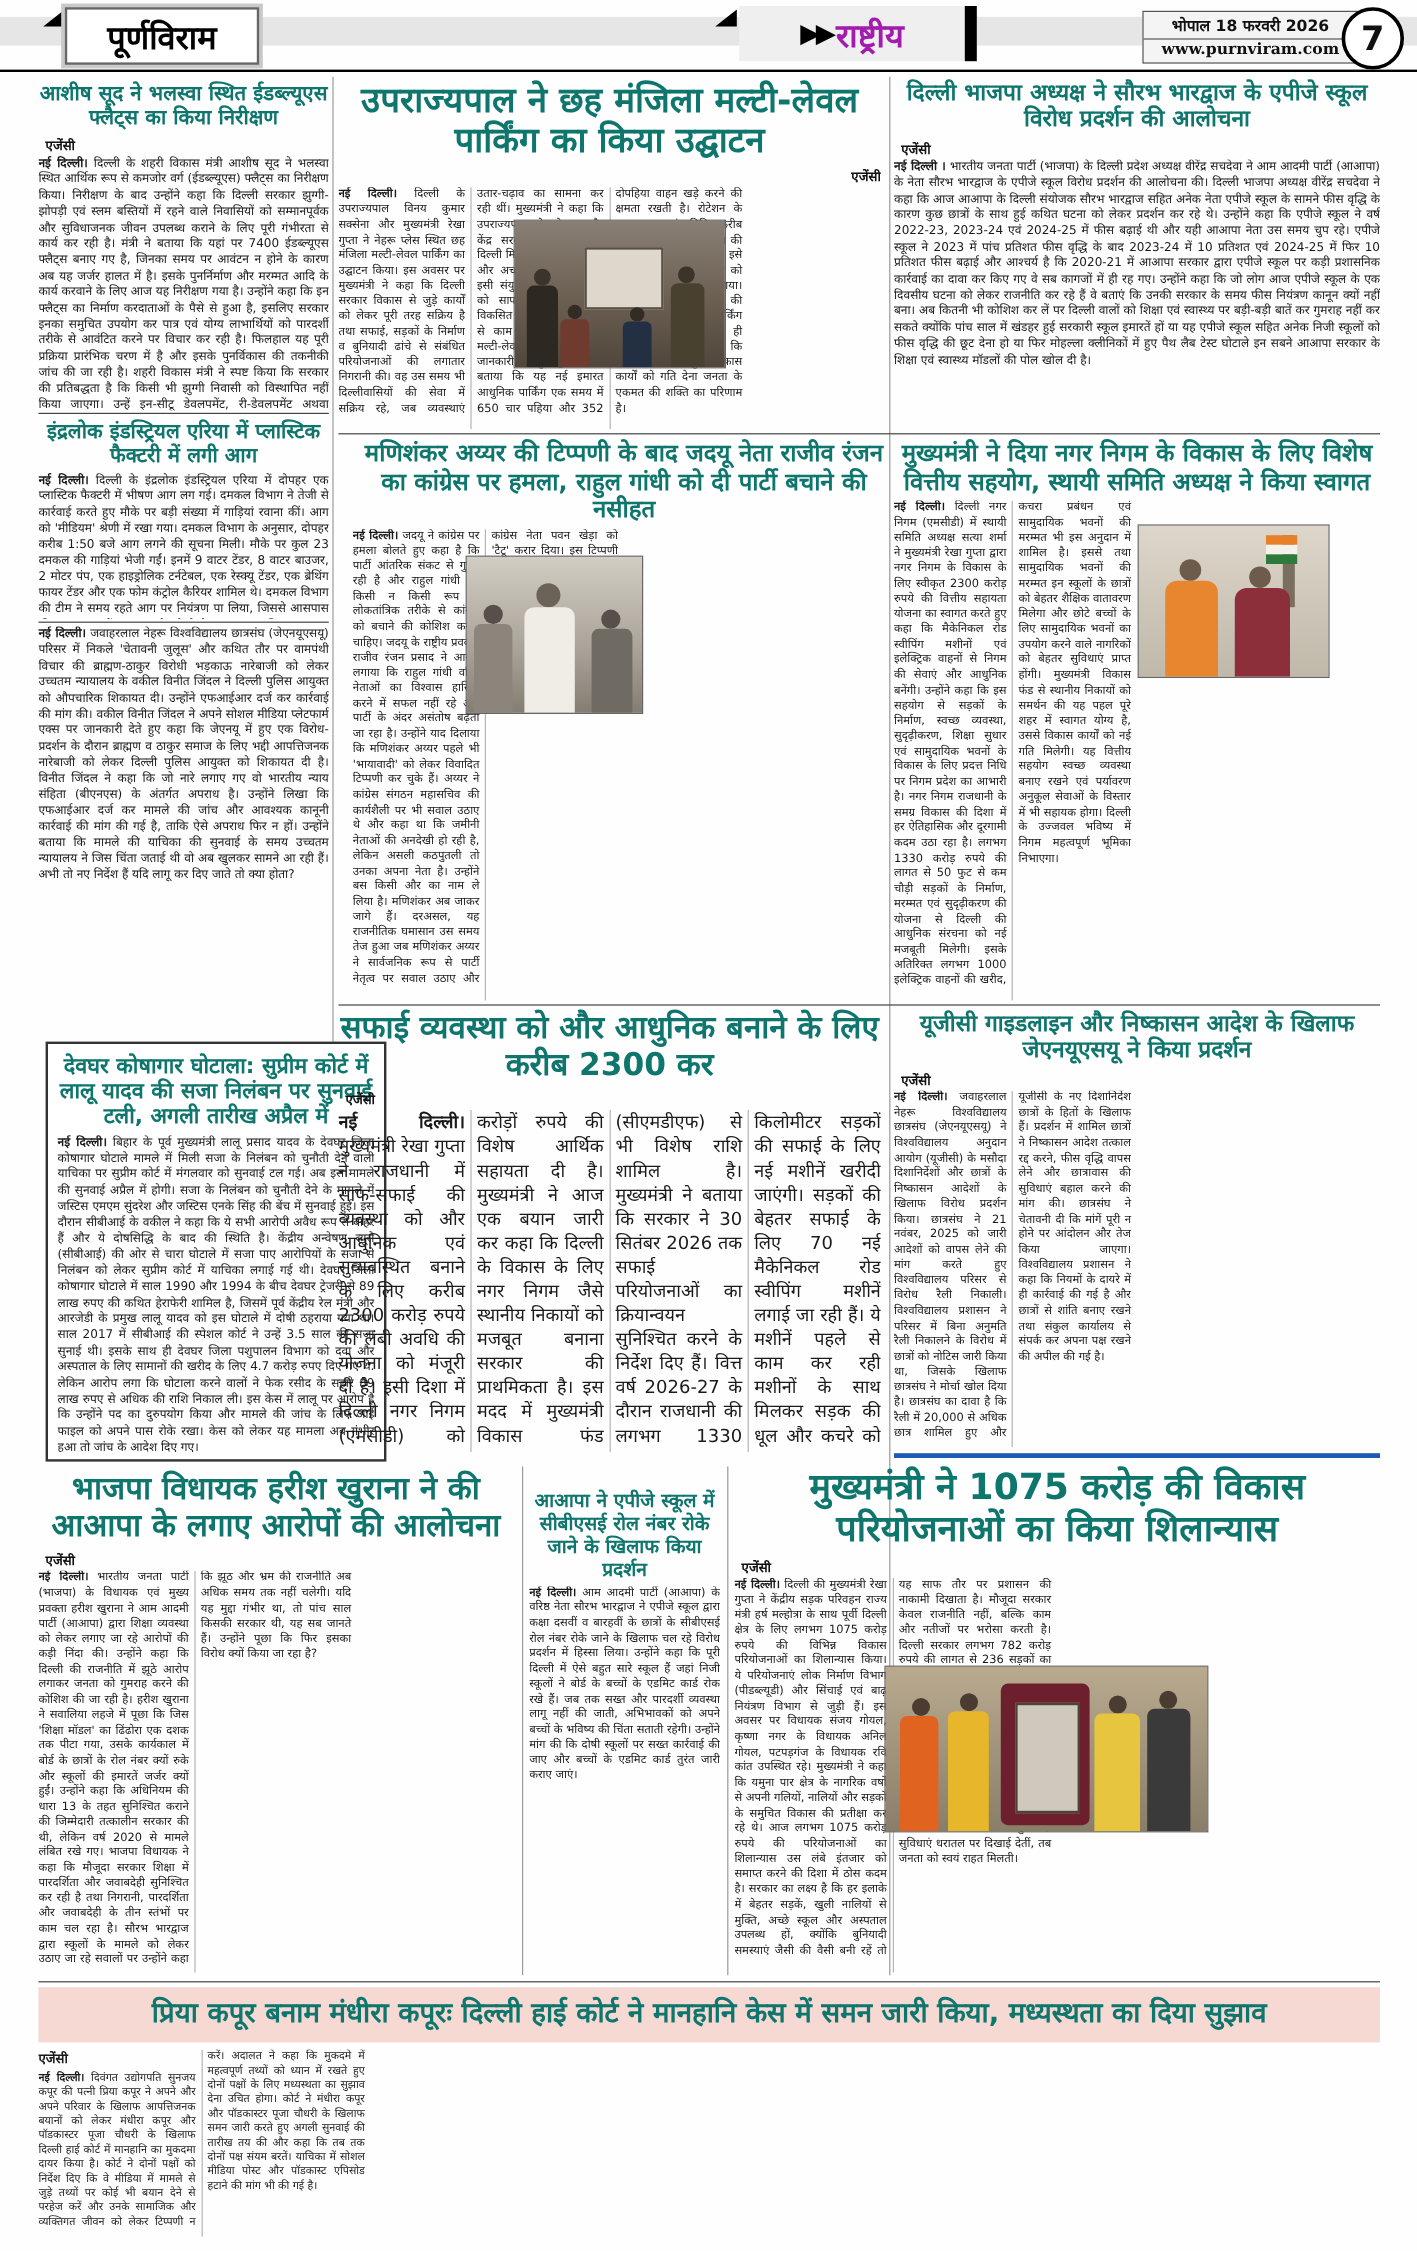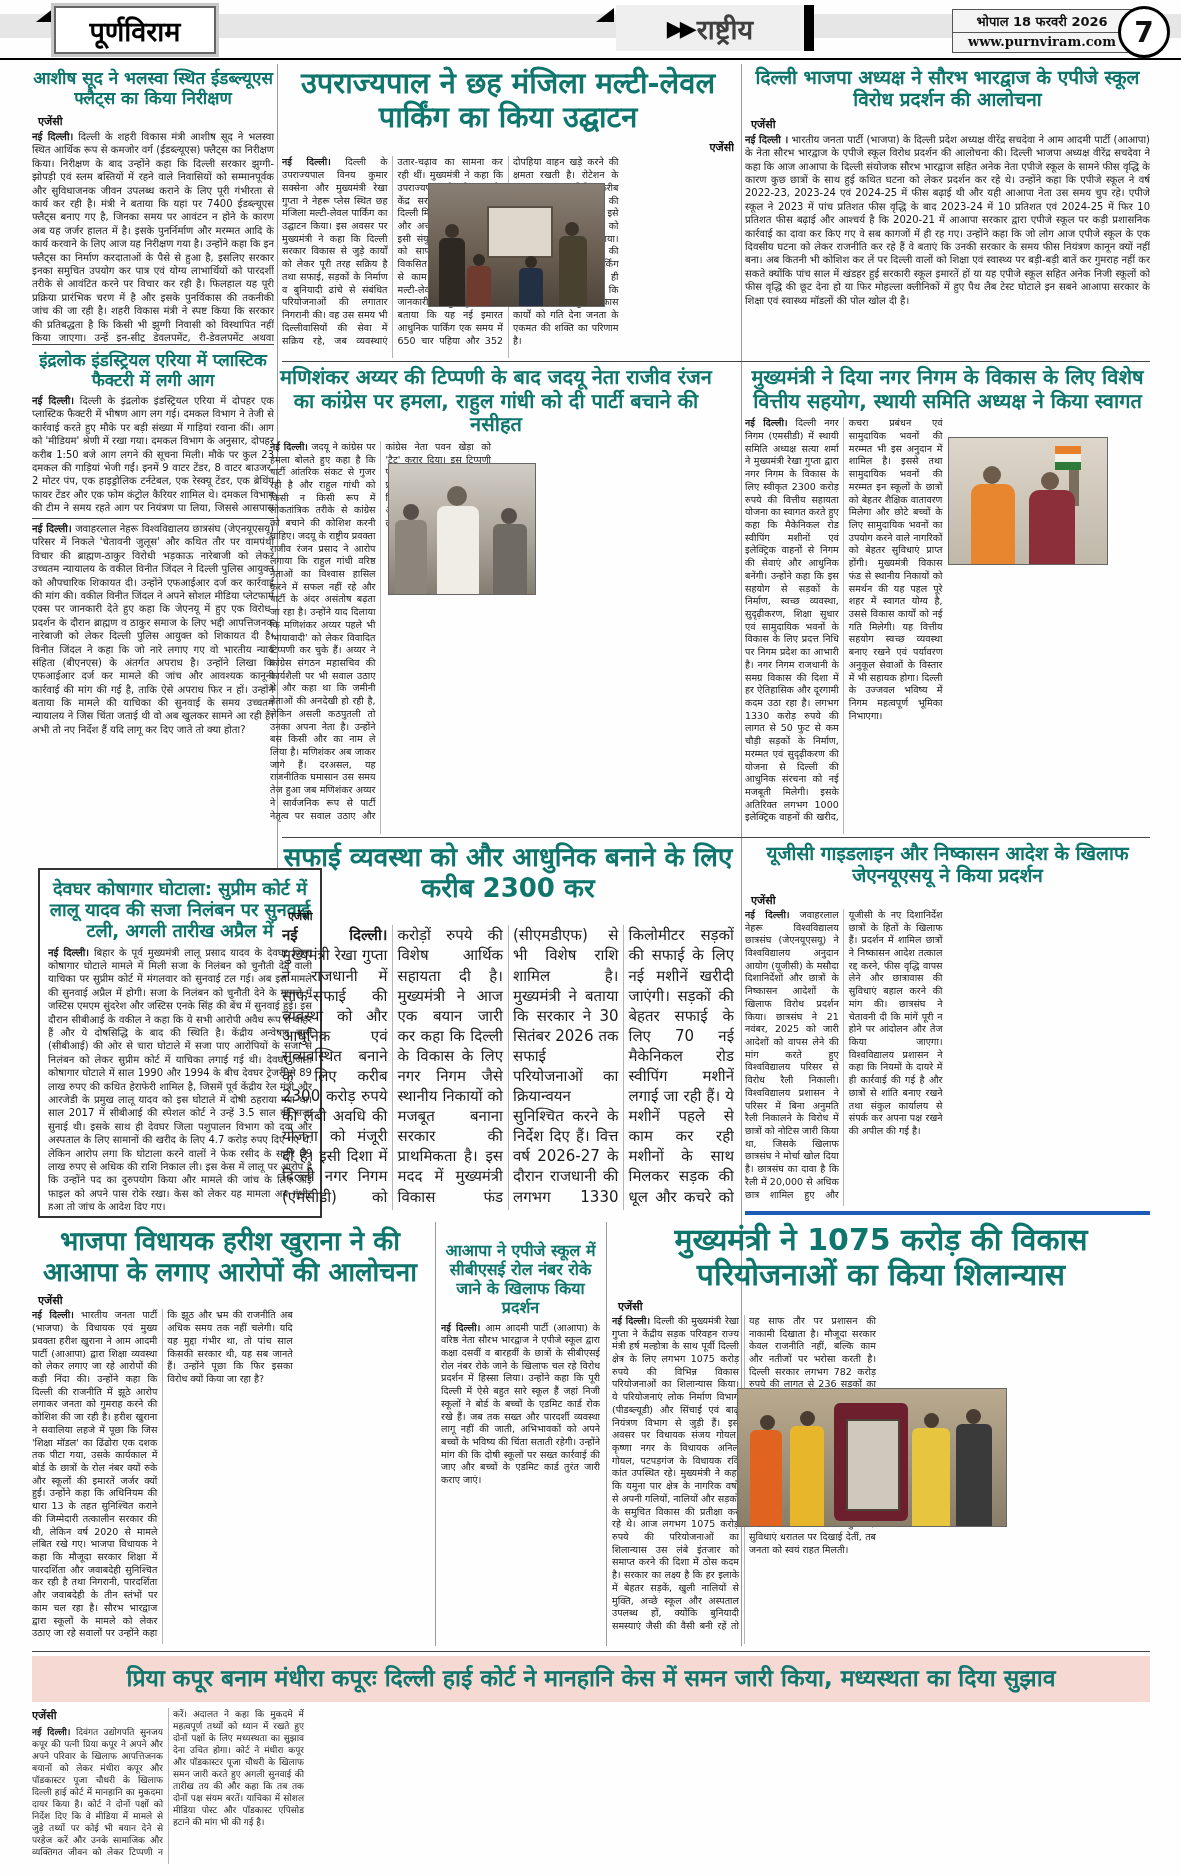--- a/index.html
+++ b/index.html
@@ -10,21 +10,21 @@
               border:2px solid #666; box-shadow:0 0 0 3px #c9c9c9; display:flex; align-items:center; justify-content:center; }
   .logo-box span { font-size:27px; font-weight:bold; color:#000; }
   .wedge { position:absolute; width:0; height:0; border-style:solid; }
   .wedge-a { left:36px; top:8px; border-width:0 0 14px 18px; border-color:transparent transparent transparent #000;
              transform:rotate(180deg); }
   .wedge-b { left:596px; top:8px; border-width:0 0 14px 18px; border-color:transparent transparent transparent #000;
              transform:rotate(180deg); }
   .section-tab { position:absolute; left:616px; top:5px; width:188px; height:46px; background:#efefef;
                  border-right:10px solid #000; display:flex; align-items:center; justify-content:center; gap:4px; }
   .section-tab .arrows { font-size:22px; font-weight:bold; color:#000; letter-spacing:-4px; }
-  .section-tab .sec { font-size:27px; font-weight:bold; color:#404040; }
+  .section-tab .sec { font-size:27px; font-weight:bold; color:#a21caf; }
   .date-box { position:absolute; left:952px; top:9px; width:178px; height:42px; border:1px solid #555; background:#f4f4f4; }
   .date-box .d1 { display:block; text-align:center; font-size:13px; font-weight:bold; border-bottom:1px solid #555; padding:2px 0; }
   .date-box .d2 { display:block; text-align:center; font-size:13px; font-weight:bold; font-family:"DejaVu Serif", serif; padding:1px 0; }
   .page-circle { position:absolute; left:1118px; top:6px; width:46px; height:46px; border-radius:50%;
                  border:3px solid #000; background:#fff; display:flex; align-items:center; justify-content:center;
                  font-size:28px; font-weight:bold; }
   .mast-rule { position:absolute; left:0; top:58px; width:1181px; height:2px; background:#000; }
 
   
   .art { position:absolute; overflow:hidden; display:flex; flex-direction:column; }
@@ -121,21 +121,21 @@
 
   <div class="art" style="left:282px; top:64px; width:452px; height:294px;align-items:flex-end;">
     <div class="hl" style="font-size:29px;">उपराज्यपाल ने छह मंजिला मल्टी-लेवल पार्किंग का किया उद्घाटन</div>
     <div class="by">एजेंसी</div>
     <div class="bd c4" style="font-size:9.5px;">
       <span class="dl">नई दिल्ली।</span>
       <span>दिल्ली के उपराज्यपाल विनय कुमार सक्सेना और मुख्यमंत्री रेखा गुप्ता ने नेहरू प्लेस स्थित छह मंजिला मल्टी-लेवल पार्किंग का उद्घाटन किया। इस अवसर पर मुख्यमंत्री ने कहा कि दिल्ली सरकार विकास से जुड़े कार्यों को लेकर पूरी तरह सक्रिय है तथा सफाई, सड़कों के निर्माण व बुनियादी ढांचे से संबंधित परियोजनाओं की लगातार निगरानी की। वह उस समय भी दिल्लीवासियों की सेवा में सक्रिय रहे, जब व्यवस्थाएं उतार-चढ़ाव का सामना कर रही थीं। मुख्यमंत्री ने कहा कि उपराज्यपाल के नेतृत्व और केंद्र सरकार के सहयोग से दिल्ली मिलकर काम कर रही है और अच्छे नतीजे दे रही है। इसी संयुक्त प्रयास से दिल्ली को साफ, सुव्यवस्थित और विकसित बनाने के लिए तेजी से काम किया जा रहा है। मल्टी-लेवल पार्किंग की जानकारी देते हुए मुख्यमंत्री ने बताया कि यह नई इमारत आधुनिक पार्किंग एक समय में 650 चार पहिया और 352 दोपहिया वाहन खड़े करने की क्षमता रखती है। रोटेशन के आधार पर यहां प्रतिदिन करीब 2,000 वाहनों को पार्किंग की सुविधा मिलेगी। उन्होंने इसे दिल्ली की बढ़ती जरूरतों को देखते हुए अहम कदम बताया। उन्होंने कहा कि पहले की सरकारों में कई पार्किंग परियोजनाएं फाइलों में ही लंबित रहीं। उन्होंने कहा कि दिल्ली में रुके हुए विकास कार्यों को गति देना जनता के एकमत की शक्ति का परिणाम है।</span>
     </div>
   </div>
 
-  <div class="art" style="left:270px; top:364px; width:452px; height:470px;">
+  <div class="art" style="left:294px; top:364px; width:452px; height:470px;">
     <div class="hl" style="font-size:20px;">मणिशंकर अय्यर की टिप्पणी के बाद जदयू नेता राजीव रंजन का कांग्रेस पर हमला, राहुल गांधी को दी पार्टी बचाने की नसीहत</div>
     <div class="bd c4" style="font-size:9.5px;">
       <span class="dl">नई दिल्ली।</span>
       <span>जदयू ने कांग्रेस पर हमला बोलते हुए कहा है कि पार्टी आंतरिक संकट से गुजर रही है और राहुल गांधी को किसी न किसी रूप में लोकतांत्रिक तरीके से कांग्रेस को बचाने की कोशिश करनी चाहिए। जदयू के राष्ट्रीय प्रवक्ता राजीव रंजन प्रसाद ने आरोप लगाया कि राहुल गांधी वरिष्ठ नेताओं का विश्वास हासिल करने में सफल नहीं रहे और पार्टी के अंदर असंतोष बढ़ता जा रहा है। उन्होंने याद दिलाया कि मणिशंकर अय्यर पहले भी 'भायावादी' को लेकर विवादित टिप्पणी कर चुके हैं। अय्यर ने कांग्रेस संगठन महासचिव की कार्यशैली पर भी सवाल उठाए थे और कहा था कि जमीनी नेताओं की अनदेखी हो रही है, लेकिन असली कठपुतली तो उनका अपना नेता है। उन्होंने बस किसी और का नाम ले लिया है। मणिशंकर अब जाकर जागे हैं। दरअसल, यह राजनीतिक घमासान उस समय तेज हुआ जब मणिशंकर अय्यर ने सार्वजनिक रूप से पार्टी नेतृत्व पर सवाल उठाए और कांग्रेस नेता पवन खेड़ा को 'टैटू' करार दिया। इस टिप्पणी पर तीखी राजनीतिक प्रतिक्रियाएं सामने आई हैं। विपक्षी पार्टियों ने कांग्रेस पर अंदरूनी गड़बड़ी का आरोप लगाया है।</span>
     </div>
   </div>
 
   <div class="art" style="left:282px; top:840px; width:452px; height:370px;">
     <div class="hl" style="font-size:26px;">सफाई व्यवस्था को और आधुनिक बनाने के लिए करीब 2300 कर</div>
     <div class="by">एजेंसी</div>

